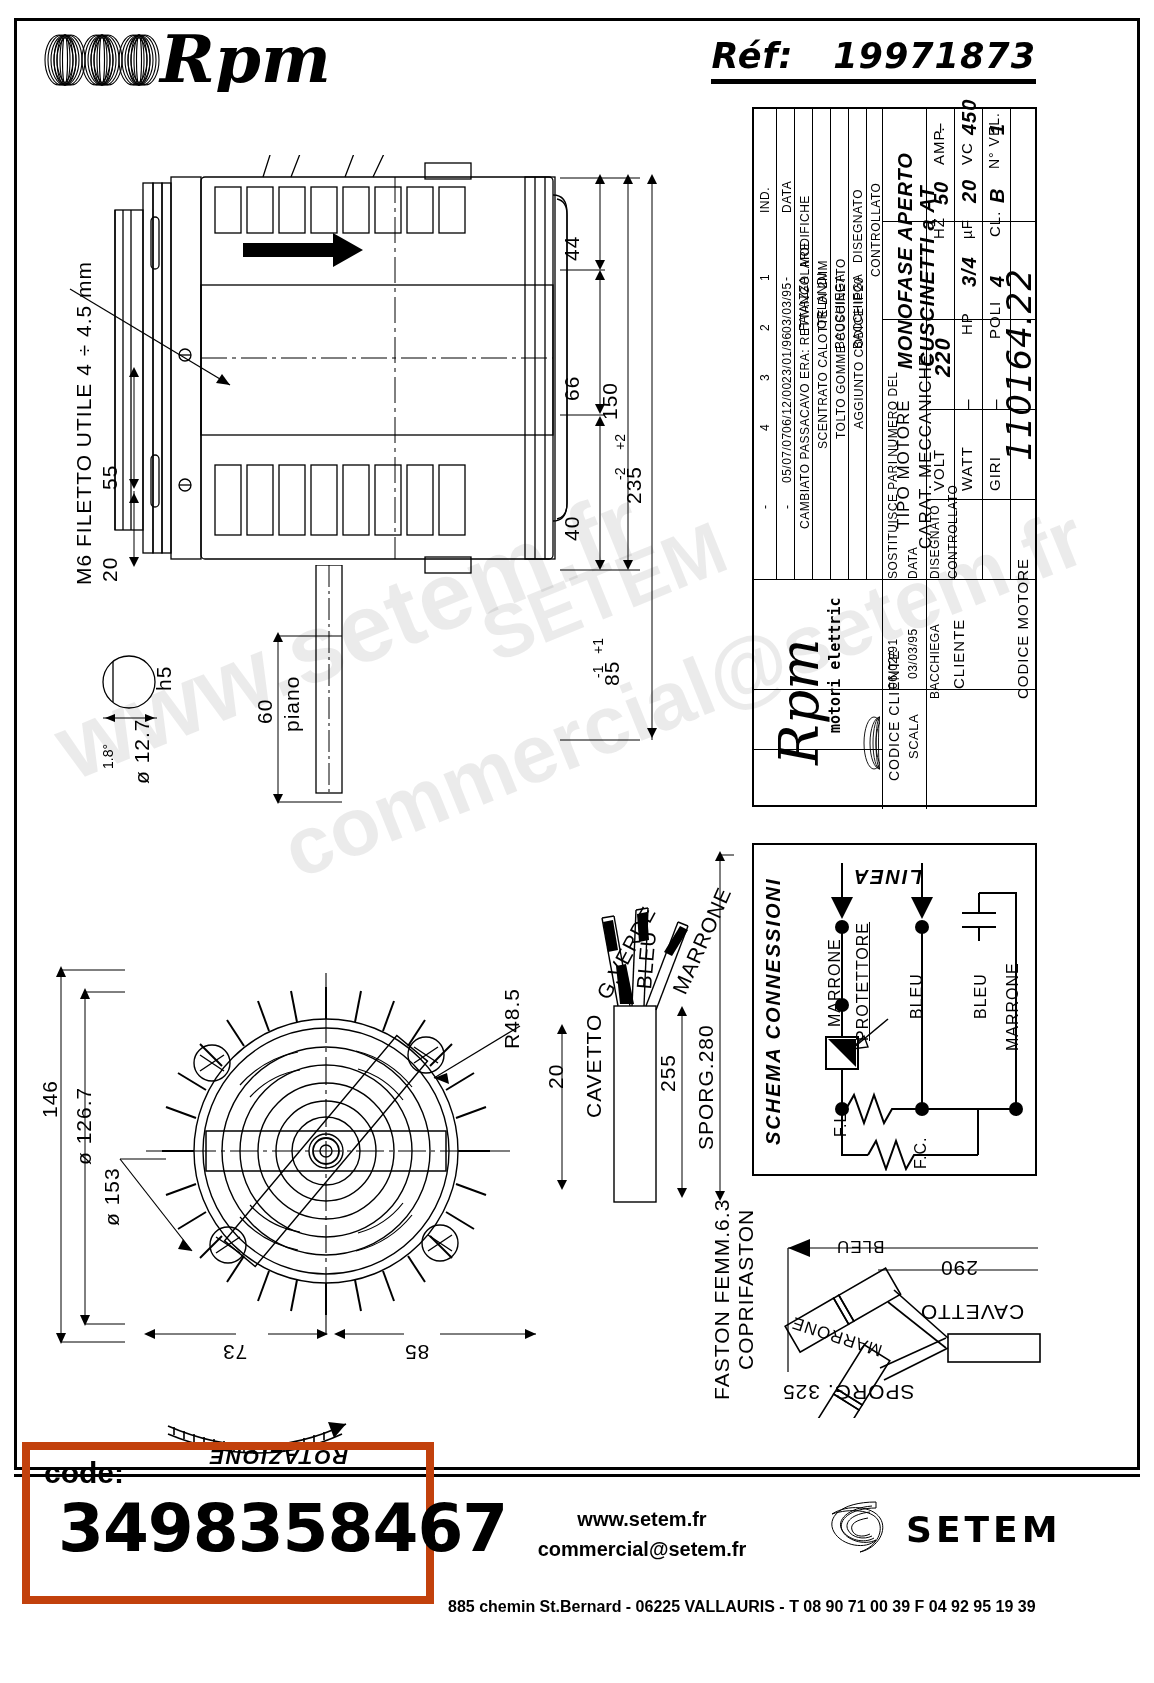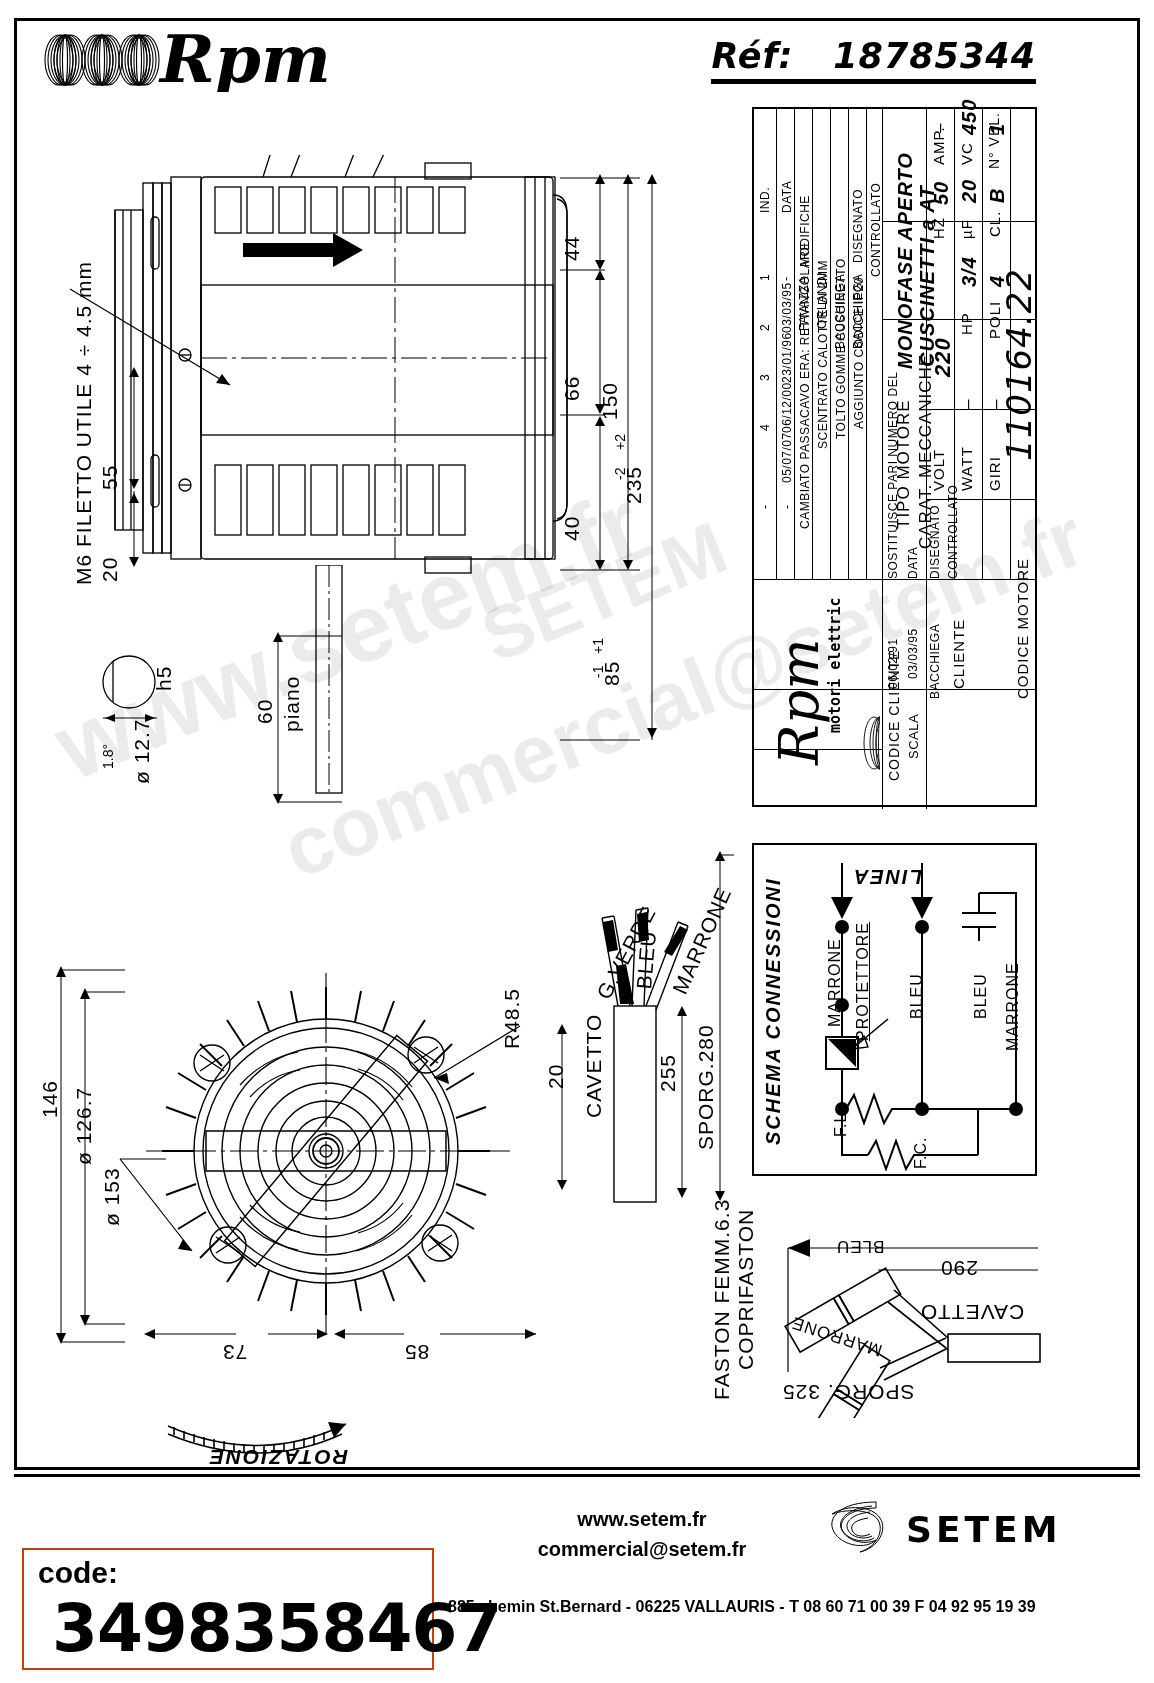--- a/index.html
+++ b/index.html
@@ -74,22 +74,22 @@
   }
 
   
   .schema{
     position:absolute;left:752px;top:843px;width:285px;height:333px;
     border:2px solid #000;box-sizing:border-box;
   }
 
   
   .codebox{
-    position:absolute;left:22px;top:1548px;width:412px;height:122px;
-    border:2px solid #c2410c;box-sizing:border-box;
+    position:absolute;left:22px;top:1442px;width:412px;height:162px;
+    border:8px solid #c2410c;box-sizing:border-box;
   }
   .codelbl{position:absolute;left:14px;top:6px;font-size:30px;font-weight:700;}
   .codenum{position:absolute;left:28px;top:40px;font-size:66px;font-weight:700;letter-spacing:-1px;
            font-family:"DejaVu Sans",sans-serif;}
   .ftr-web{position:absolute;left:512px;top:1504px;font-size:20px;font-weight:700;line-height:30px;text-align:center;width:260px;}
   .ftr-addr{position:absolute;left:448px;top:1598px;font-size:16px;font-weight:700;white-space:nowrap;}
   .setem-logo{position:absolute;left:820px;top:1496px;}
   .setem-word{
     font-family:"DejaVu Sans",sans-serif;font-weight:700;font-size:36px;letter-spacing:4px;
     -webkit-text-stroke:2px #000;color:#fff;
@@ -146,21 +146,21 @@
           <ellipse cx="93" cy="30" rx="14" ry="25"></ellipse>
             <ellipse cx="105" cy="30" rx="14" ry="25"></ellipse>
         </g>
       </g>
       <text x="120" y="52" font-family="DejaVu Serif, serif" font-size="66" font-style="italic" font-weight="700" fill="#000">Rpm</text>
     </svg>
   </div>
 
   <div class="ref">
     <span>Réf:</span>&nbsp;&nbsp;
-    <span>18785344</span>
+    <span>19971873</span>
   </div>
 
   <div class="abs" style="left:95px;top:155px;">
     <svg width="560" height="430" viewBox="0 0 560 430">
       <g class="stroke" stroke-width="1.3">
 
         <rect x="48" y="28" width="10" height="370"></rect>
         <rect x="58" y="28" width="9" height="370"></rect>
         <rect x="67" y="28" width="9" height="370"></rect>
         <rect x="76" y="22" width="30" height="382"></rect>
@@ -937,21 +937,21 @@
 
   <div class="codebox">
     <div class="codelbl">code:</div>
     <div class="codenum">3498358467</div>
   </div>
 
   <div class="ftr-web">
     <div>www.setem.fr</div>
     <div>commercial@setem.fr</div>
   </div>
-  <div class="ftr-addr">885 chemin St.Bernard  -  06225 VALLAURIS  -  T 08 60 71 00 39   F 04 92 95 19 39</div>
+  <div class="ftr-addr">885 chemin St.Bernard  -  06225 VALLAURIS  -  T 08 90 71 00 39   F 04 92 95 19 39</div>
 
   <div class="setem-logo">
     <svg width="270" height="62" viewBox="0 0 270 62">
       <g class="stroke" stroke-width="1">
         <path d="M56 6 C20 6 6 22 14 36 C22 50 46 54 56 44 C44 50 26 44 22 34 C18 24 30 12 56 12 z"></path>
         <path d="M52 10 C28 12 16 24 22 34 C28 44 44 48 54 42"></path>
         <path d="M50 16 C32 18 24 26 28 34 C32 42 44 44 52 40"></path>
         <path d="M48 22 C36 24 30 28 32 34 C34 40 42 42 50 38"></path>
         <path d="M12 18 C28 8 52 10 60 22 C68 34 58 52 40 56 C58 50 64 34 58 24 C52 14 30 12 12 18 z"></path>
       </g>

